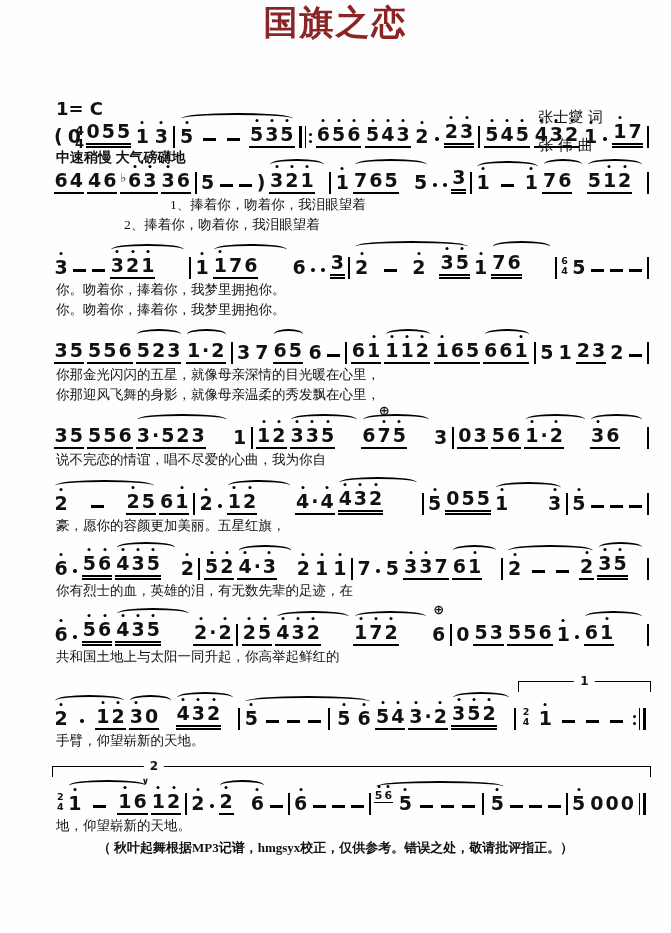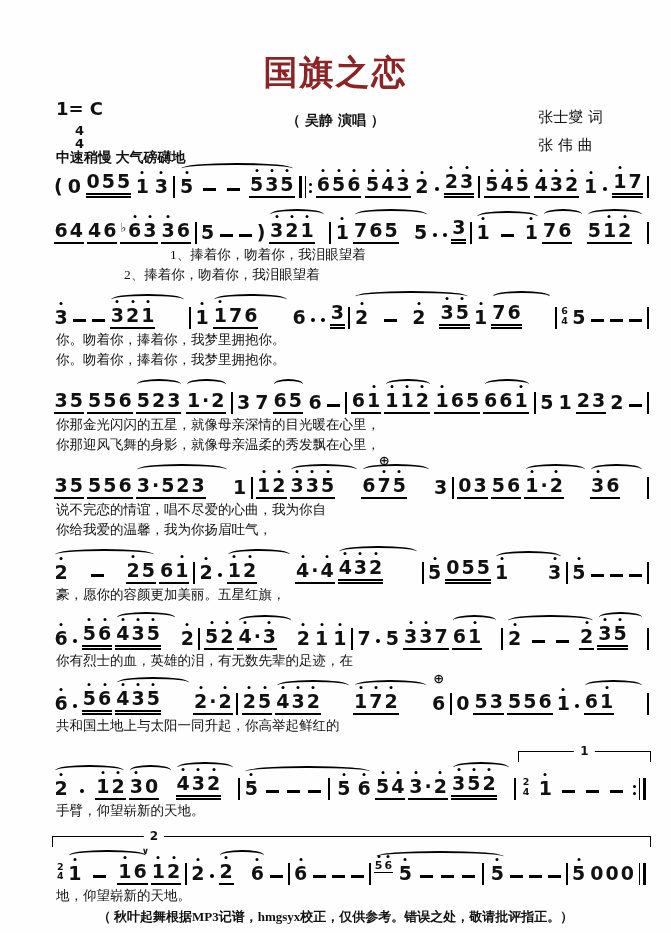--- a/index.html
+++ b/index.html
@@ -1,18 +1,18 @@
 <!DOCTYPE html>
 <html><head>
 <meta charset="utf-8">
 <style>
   html,body{margin:0;padding:0;background:#e8e8e8;}
   .page{width:671px;height:933px;background:#fefefe;position:relative;overflow:hidden;
         font-family:"DejaVu Sans",sans-serif;color:#111;margin:0 auto;}
-  .title{padding-top:50px;font-size:34px;text-align:center;font-weight:bold;
+  .title{font-size:34px;text-align:center;font-weight:bold;
          color:#8b2525;font-family:"Liberation Serif",serif;letter-spacing:2px;}
   .performer{position:absolute;top:112px;left:0;right:0;text-align:center;
              font-size:14px;font-weight:bold;}
   .credits{position:absolute;top:104px;right:68px;font-size:15px;line-height:1.85;}
   .keyrow{position:absolute;top:98px;left:56px;font-size:18px;font-weight:bold;
           display:flex;gap:5px;align-items:center;flex-direction:column;}
   .frac{display:inline-flex;flex-direction:column;font-size:13px;line-height:1;
         font-weight:bold;text-align:center;}
   .frac b{display:block;}
   .tempo{position:absolute;top:122px;left:56px;font-size:14px;font-weight:bold;
@@ -61,21 +61,20 @@
   .lyr{display:flex;justify-content:flex-start;font-size:13.5px;margin-top:2px;
        line-height:1.3;font-family:"Liberation Serif",serif;}
   .footer{text-align:center;font-size:13px;font-weight:bold;margin-top:4px;
           font-family:"Liberation Serif",serif;}
 </style>
 </head>
 <body>
 
 <div class="page">
   <div class="title" style="color: rgb(139, 37, 37);">国旗之恋</div>
-  <div class="performer">（ 吴静 演唱 ）</div>
   <div class="credits">
     <div>张士燮 词</div>
     <div>张 伟 曲</div>
   </div>
   <div class="keyrow">
     <span>1= C</span>
     <span class="frac">
       <b>4</b>
       <b>4</b>
     </span>
@@ -534,33 +533,20 @@
           <span>谊，</span>
           <span>唱不</span>
           <span>尽爱的</span>
           <span>心</span>
           <span>曲，</span>
           <span>我</span>
           <span>为</span>
           <span>你</span>
           <span>自</span>
         </div>
-        <div class="lyr" style="margin-left: 4px; margin-right: 20px;">
-          <span>你给</span>
-          <span>我爱的</span>
-          <span>温</span>
-          <span>馨，</span>
-          <span>我为</span>
-          <span>你扬眉</span>
-          <span>吐</span>
-          <span>气，</span>
-          <span></span>
-          <span></span>
-          <span></span>
-        </div>
       </div>
       <div class="system">
         <div class="notes-row">
           <span class="slur">
             <span class="tok">
               <span class="ch">2<i class="hd"></i></span>
             </span>
             <span class="dash"></span>
             <span class="tok u1">
               <span class="ch">2<i class="hd"></i></span>

